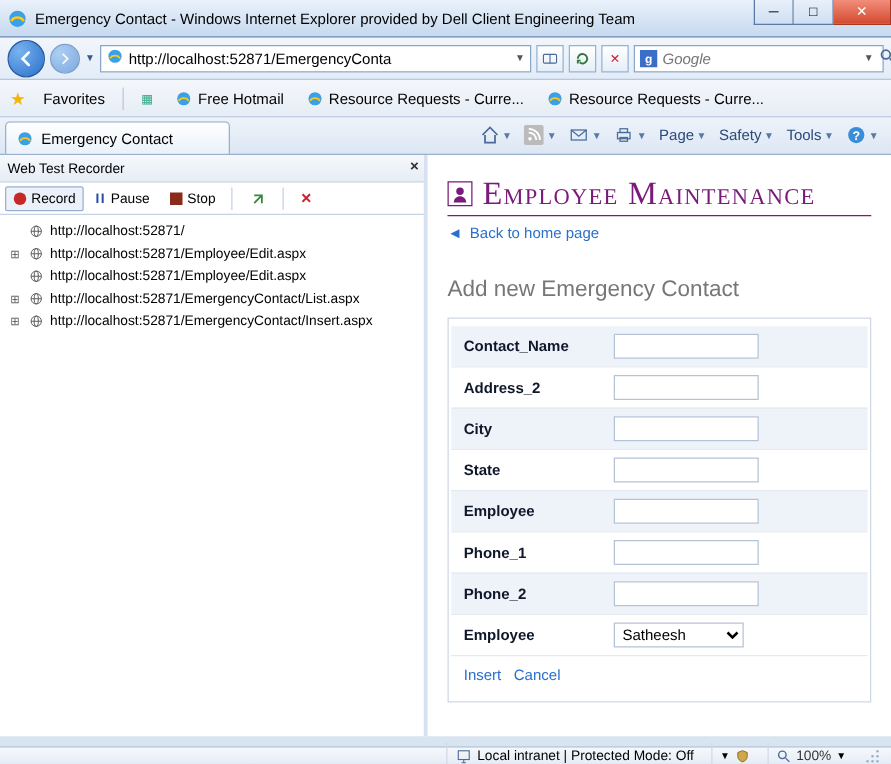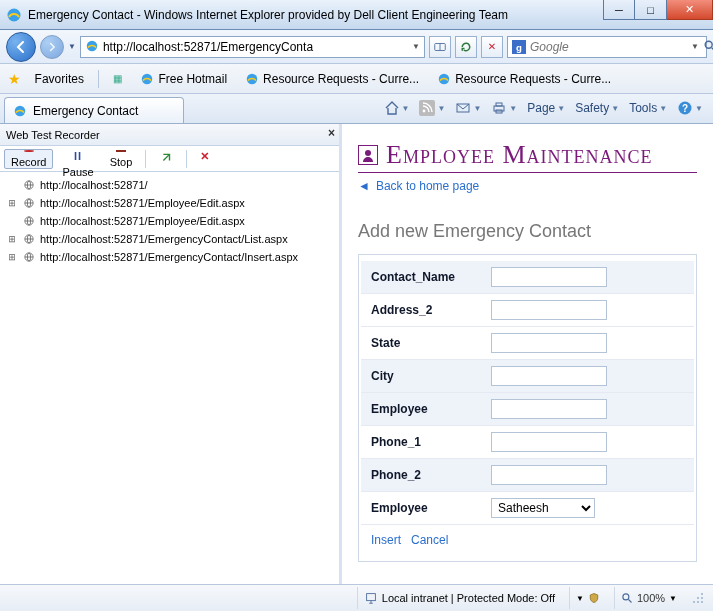--- a/index.html
+++ b/index.html
@@ -76,21 +76,21 @@
   .cmdbar { margin-left:auto; display:flex; align-items:center; gap:2px; padding:0 6px; height:30px; }
   .cmd-btn { height:22px; padding:0 4px; display:flex; align-items:center; gap:2px; color:#2a4a7a; font-size:12px; border-radius:2px; }
   .cmd-btn .drop { font-size:8px; color:#5a7aa5; }
   .cmd-btn svg, .cmd-icon { width:16px; height:16px; }
   
   .workspace { display:flex; height: calc(611px - 30px - 34px - 30px - 30px - 22px); }
   .left-pane { width:342px; background:#fff; border-right:3px solid #d7e1ef; position:relative; display:flex; flex-direction:column; }
   .left-header { height:22px; background:linear-gradient(#f6f8fb,#e6edf6); border-bottom:1px solid #c4d2e5; display:flex; align-items:center; padding:0 6px; font-size:11px; position:relative; }
   .left-header .close-x { position:absolute; right:4px; top:2px; font-size:12px; font-weight:bold; color:#333; cursor:pointer; }
   .rec-toolbar { height:26px; border-bottom:1px solid #c4d2e5; display:flex; align-items:center; padding:0 4px; gap:2px; }
-  .rec-btn { height:20px; padding:0 6px; display:flex; align-items:center; gap:4px; border:1px solid transparent; border-radius:2px; font-size:11px;flex-direction:column; }
+  .rec-btn { height:20px; padding:0 6px; display:flex; align-items:center; gap:4px; border:1px solid transparent; border-radius:2px; font-size:11px; }
   .rec-btn.active { border:1px solid #9ab0cc; background:#eaf1fa; }
   .icon-box { width:10px; height:10px; display:inline-block; }
   .rec-sep { width:1px; height:18px; background:#c4d2e5; margin:0 4px; }
   .tree { padding:4px 6px; font-size:11px; line-height:18px; overflow:auto; flex:1; }
   .tree-row { display:flex; align-items:center; gap:4px; white-space:nowrap; }
   .tree-indent { width:12px; display:inline-block; text-align:center; color:#666; font-size:9px; }
   .tree-icon { width:14px; height:14px; display:flex; align-items:center; justify-content:center; color:#555; font-size:11px; }
   .right-pane { flex:1; background:#fff; overflow:auto; padding:16px; }
   .emp-title { font-family: Georgia, serif; font-variant: small-caps; letter-spacing:1px; color:#7a1a7a; font-size:26px; border-bottom:1px solid #7a1a7a; padding-bottom:2px; display:flex; align-items:center; gap:8px; }
   .emp-logo { width:20px; height:20px; border:1px solid #7a1a7a; display:flex; align-items:center; justify-content:center; }
@@ -99,21 +99,21 @@
   .form-box { margin-top:12px; border:1px solid #cfd8e6; background:#fff; padding:6px 2px; }
   .form-row { display:flex; align-items:center; border-top:1px solid #e5eaf2; padding:6px 10px; }
   .form-row:first-child { border-top:none; }
   .form-row.alt { background:#eef2f9; }
   .form-label { width:120px; font-size:12px; font-weight:bold; color:#0f172a; }
   .form-input { width:116px; height:20px; border:1px solid #b5c3d7; background:#fff; padding:0 4px; font-size:12px; }
   .form-select { width:104px; height:20px; border:1px solid #b5c3d7; background:#fff; font-size:12px; padding:0 2px; }
   .form-actions { padding:8px 10px; display:flex; gap:10px; color:#2a6fce; font-size:12px; border-top:1px solid #e5eaf2; }
   .form-actions span { cursor:pointer; }
   
-  .statusbar { position:absolute; bottom:0; left:0; right:0; height:27px; background:linear-gradient(#f6f8fb,#e6edf6); border-top:1px solid #b7c8de; display:flex; align-items:center; padding:0 8px; font-size:11px; gap:8px; }
+  .statusbar { position:absolute; bottom:0; left:0; right:0; height:14px; background:linear-gradient(#f6f8fb,#e6edf6); border-top:1px solid #b7c8de; display:flex; align-items:center; padding:0 8px; font-size:11px; gap:8px; }
   .statusbar .spacer { flex:1; }
   .status-seg { display:flex; align-items:center; gap:4px; padding:0 6px; border-left:1px solid #cfd9e8; height:22px; }
   .zoom { color:#333; }
   .resize-grip { width:14px; height:14px; }
 </style>
 </head>
 <body>
 
 <div class="titlebar">
   <span class="ie-icon">
@@ -379,26 +379,26 @@
 
     <div class="form-box">
       <div class="form-row alt">
         <div class="form-label">Contact_Name</div>
         <input class="form-input" value="" style="">
       </div>
       <div class="form-row">
         <div class="form-label">Address_2</div>
         <input class="form-input" value="" style="">
       </div>
+      <div class="form-row alt">
+        <div class="form-label">City</div>
+        <input class="form-input" value="" style="">
+      </div>
       <div class="form-row">
         <div class="form-label">State</div>
-        <input class="form-input" value="" style="">
-      </div>
-      <div class="form-row alt">
-        <div class="form-label">City</div>
         <input class="form-input" value="" style="">
       </div>
       <div class="form-row alt">
         <div class="form-label">Employee</div>
         <input class="form-input" value="" style="">
       </div>
       <div class="form-row">
         <div class="form-label">Phone_1</div>
         <input class="form-input" value="" style="">
       </div>

